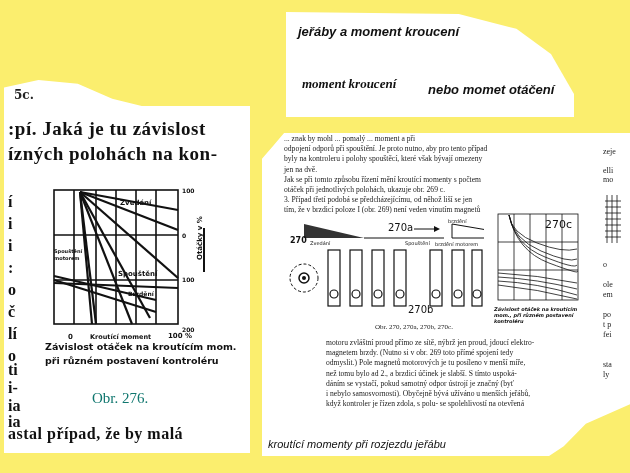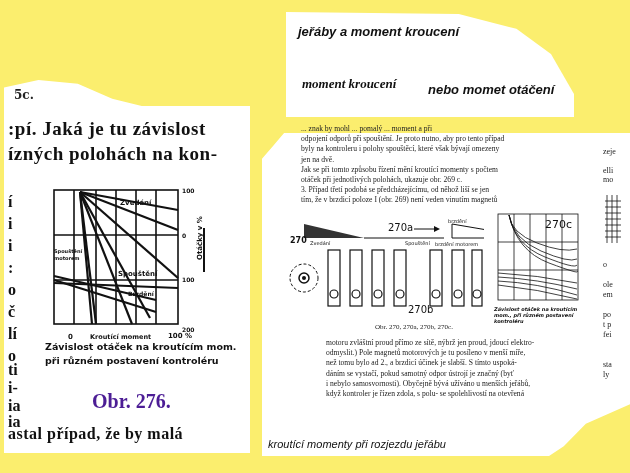--- a/index.html
+++ b/index.html
@@ -12,21 +12,21 @@
   
   #left-clip {
     left:4px; top:80px; width:246px; height:373px;
     clip-path: polygon(0 2%, 14% 0, 30% 1%, 44% 5%, 56% 7%, 100% 7%, 100% 100%, 0 100%);
   }
   .page-num { position:absolute; left:14px; top:88px; font-size:12px; font-weight:bold; color:#222; font-family:"DejaVu Serif", serif; }
   .heading-line { position:absolute; left:8px; font-family:"Liberation Serif", serif; font-weight:bold; font-size:19px; color:#111; letter-spacing:0.5px; white-space:nowrap; }
   .margin-frag { position:absolute; left:8px; font-family:"Liberation Serif", serif; font-weight:bold; font-size:16px; color:#111; line-height:23px; }
   .fig276 { position:absolute; left:52px; top:188px; width:128px; height:140px; }
   .fig276-caption { position:absolute; left:45px; font-family:"DejaVu Sans", sans-serif; font-weight:bold; font-size:9.5px; color:#111; white-space:nowrap; }
-  .obr276 { position:absolute; left:92px; top:390px; font-family:"Liberation Serif", serif; font-size:20px; color:#4c1d95;font-weight:bold; }
+  .obr276 { position:absolute; left:92px; top:390px; font-family:"Liberation Serif", serif; font-size:15px; color:#0f766e; }
   .last-line { position:absolute; left:8px; top:425px; font-family:"Liberation Serif", serif; font-weight:bold; font-size:16px; color:#111; white-space:nowrap; letter-spacing:0.5px; }
   .axis-lbl { position:absolute; font-family:"DejaVu Sans", sans-serif; font-weight:bold; font-size:6px; color:#111; }
 
   
   #top-label-clip {
     left:286px; top:12px; width:288px; height:105px;
     clip-path: polygon(0 0, 60% 2%, 80% 16%, 92% 40%, 100% 78%, 100% 100%, 0 100%);
   }
   .italic-label { position:absolute; font-family:"Liberation Sans", sans-serif; font-style:italic; font-weight:bold; font-size:13px; color:#111; white-space:nowrap; }
 
@@ -107,21 +107,21 @@
 <div class="fig276-caption" style="top:355px;">při různém postavení kontroléru</div>
 <div class="obr276">Obr. 276.</div>
 <div class="last-line">astal případ, že by malá</div>
 
 <div class="clip" id="top-label-clip"></div>
 <div class="italic-label" style="left:298px;top:24px;">jeřáby a moment kroucení</div>
 <div class="italic-label" style="left:302px;top:76px;font-family:Liberation Serif, serif;">moment kroucení</div>
 <div class="italic-label" style="left:428px;top:82px;">nebo momet otáčení</div>
 
 <div class="clip" id="right-clip"></div>
-<div class="body-text" style="top:124px;margin-left:17px;">
+<div class="body-text" style="top:134px;">
   <div>... znak by mohl ... pomalý ... moment a při</div>
   <div>odpojení odporů při spouštění. Je proto nutno, aby pro tento případ</div>
   <div>byly na kontroleru i polohy spouštěcí, které však bývají omezeny</div>
   <div>jen na dvě.</div>
   <div>Jak se při tomto způsobu řízení mění kroutící momenty s počtem</div>
   <div>otáček při jednotlivých polohách, ukazuje obr. 269 c.</div>
   <div>3. Případ třetí podobá se předcházejícímu, od něhož liší se jen</div>
   <div>tím, že v brzdicí poloze I (obr. 269) není veden vinutím magnetů</div>
 </div>
 
@@ -178,20 +178,21 @@
     <path d="M1 72 Q40 76 80 86"></path>
   </g>
 </svg>
 <div class="fig-label" style="left:545px;top:218px;font-size:11px;">270c</div>
 <div class="tiny-lbl" style="left:494px;top:306px;width:92px;white-space:normal;font-style:italic;font-weight:bold;line-height:6px;">Závislost otáček na kroutícím mom., při různém postavení kontroléru</div>
 
 <div class="fig270-caption">Obr. 270, 270a, 270b, 270c.</div>
 
 <div class="body-text" style="top:338px;margin-left:42px;">
   <div>motoru zvláštní proud přímo ze sítě, nýbrž jen proud, jdoucí elektro-</div>
+  <div>magnetem brzdy. (Nutno si v obr. 269 toto přímé spojení tedy</div>
   <div>odmyslit.) Pole magnetů motorových je tu posíleno v menší míře,</div>
   <div>než tomu bylo ad 2., a brzdicí účinek je slabší. S tímto uspoká-</div>
   <div>dáním se vystačí, pokud samotný odpor ústrojí je značný (byť</div>
   <div>i nebylo samosvornosti). Obyčejně bývá užíváno u menších jeřábů,</div>
   <div>když kontroler je řízen zdola, s polu- se spolehlivostí na otevřená</div>
 </div>
 
 <div class="bottom-italic">kroutící momenty při rozjezdu jeřábu</div>
 
 <div class="edge-frag" style="top:147px;">zeje</div>

